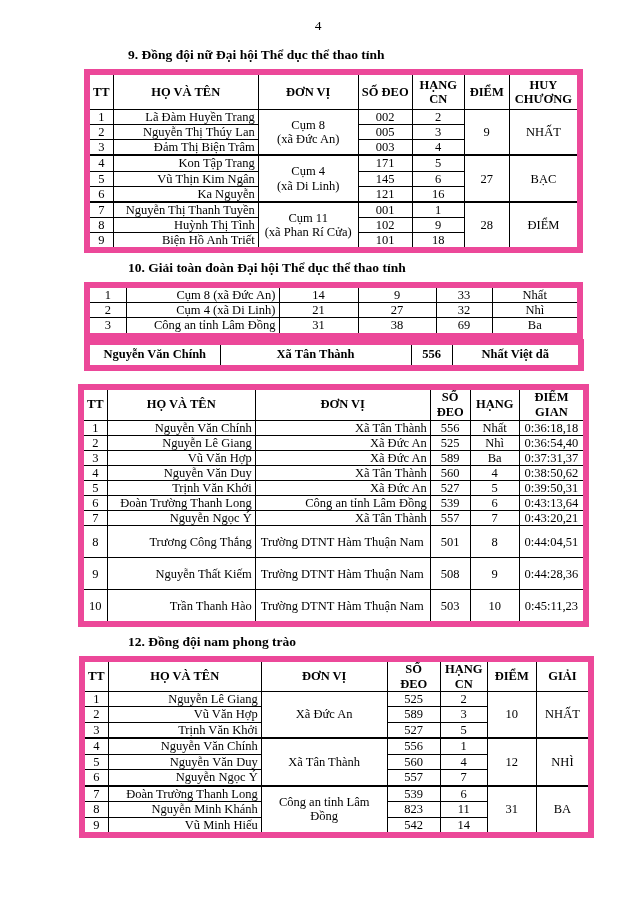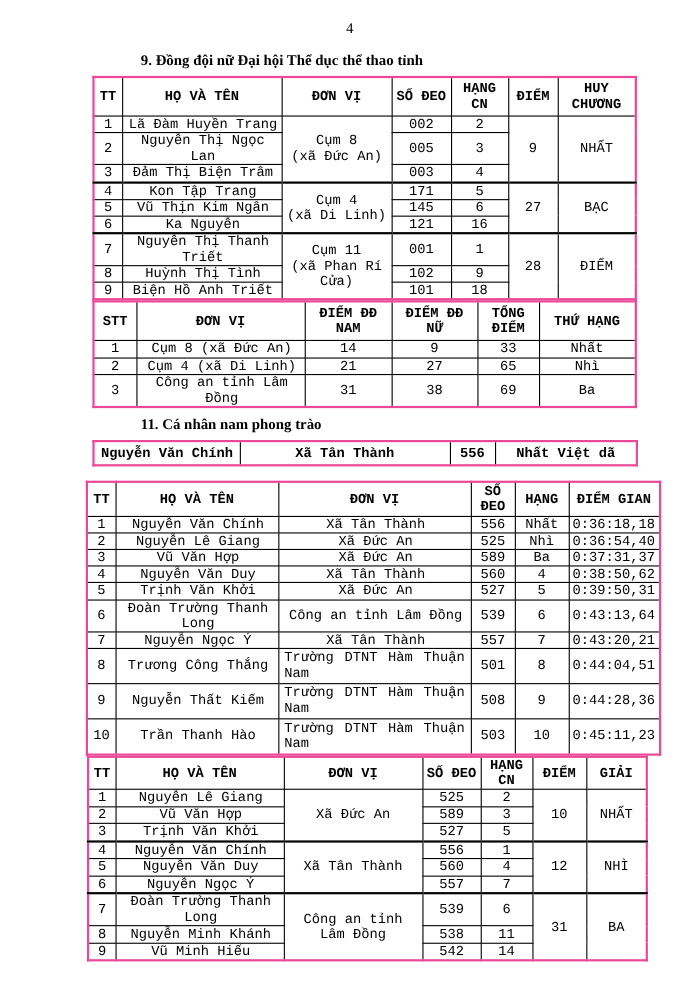--- a/index.html
+++ b/index.html
@@ -11,23 +11,23 @@
   .pagenum { text-align:center; padding-top:18px; font-size:13.5px; }
   .sect-title { font-weight:bold; font-size:13.5px; margin:13px 0 6px 128px; }
   .sect-title.tight { margin-top:7px; }
   table.t { border-collapse:collapse; table-layout:fixed; margin-left:84px; }
   table.t td {
     border:1px solid #000; font-size:12.5px; line-height:1.13;
     padding:0 3px; vertical-align:middle; overflow:hidden;
     background:#fff; text-align:center;
   }
   table.t td.h { font-weight:bold; }
-  table.t td.l { text-align:center; padding-left:5px; }
+  table.t td.l { text-align:right; padding-left:5px; }
   table.t td.j { text-align:justify; padding-left:5px; padding-right:5px; }
-  table.t { border:2px solid #ec4899;font-family:Liberation Mono, monospace; }
+  table.t { border:6px solid #ec4899; }
   tr.gs td { border-top:2px solid #000; }
   
   #t9 tr.hd td, #t10 tr.hd td, #t12a tr.hd td { height:34px; }
   #t9 tr.b td, #t10 tr.b td { height:14px; }
   #t11s td { height:20px; font-weight:bold; }
   #t11 tr.hd td { height:30px; }
   #t11 tr.b td { height:14px; }
   #t11 tr.b2 td { height:31px; }
   #t12a tr.hd td { height:26px; }
   #t12a tr.b td { height:14.5px; }
@@ -69,21 +69,21 @@
             <div>Cụm 8</div>
             <div>(xã Đức An)</div>
           </td>
       <td>002</td>
       <td>2</td>
       <td rowspan="3">9</td>
       <td rowspan="3">NHẤT</td>
     </tr>
     <tr class="b">
       <td>2</td>
-      <td class="l">Nguyễn Thị Ngọc Lan</td>
+      <td class="l">Nguyễn Thị Thúy Lan</td>
       <td>005</td>
       <td>3</td>
     </tr>
     <tr class="b">
       <td>3</td>
       <td class="l">Đảm Thị Biện Trâm</td>
       <td>003</td>
       <td>4</td>
     </tr>
     <tr class="b gs">
@@ -105,21 +105,21 @@
       <td>6</td>
     </tr>
     <tr class="b">
       <td>6</td>
       <td class="l">Ka Nguyễn</td>
       <td>121</td>
       <td>16</td>
     </tr>
     <tr class="b gs">
       <td>7</td>
-      <td class="l">Nguyễn Thị Thanh Triết</td>
+      <td class="l">Nguyễn Thị Thanh Tuyền</td>
       <td rowspan="3">
             <div>Cụm 11</div>
             <div>(xã Phan Rí Cửa)</div>
           </td>
       <td>001</td>
       <td>1</td>
       <td rowspan="3">28</td>
       <td rowspan="3">ĐIỂM</td>
     </tr>
     <tr class="b">
@@ -130,66 +130,58 @@
     </tr>
     <tr class="b">
       <td>9</td>
       <td class="l">Biện Hồ Anh Triết</td>
       <td>101</td>
       <td>18</td>
     </tr>
   </tbody>
     </table>
 
+  <div class="sect-title tight">10. Giải toàn đoàn Đại hội Thể dục thể thao tỉnh</div>
   <table class="t" id="t10">
     <colgroup>
         <col style="width:39px">
         <col style="width:153px">
         <col style="width:79px">
         <col style="width:78px">
         <col style="width:56px">
         <col style="width:88px">
       </colgroup>
     <tbody>
-        <tr class="hd">
-      <td class="h">STT</td>
-      <td class="h">ĐƠN VỊ</td>
-      <td class="h">ĐIỂM ĐĐ NAM</td>
-      <td class="h">ĐIỂM ĐĐ NỮ</td>
-      <td class="h">TỔNG ĐIỂM</td>
-      <td class="h">THỨ HẠNG</td>
-    </tr>
     <tr class="b">
       <td>1</td>
       <td class="l">Cụm 8 (xã Đức An)</td>
       <td>14</td>
       <td>9</td>
       <td>33</td>
       <td>Nhất</td>
     </tr>
     <tr class="b">
       <td>2</td>
       <td class="l">Cụm 4 (xã Di Linh)</td>
       <td>21</td>
       <td>27</td>
-      <td>65</td>
+      <td>32</td>
       <td>Nhì</td>
     </tr>
     <tr class="b">
       <td>3</td>
       <td class="l">Công an tỉnh Lâm Đồng</td>
       <td>31</td>
       <td>38</td>
       <td>69</td>
       <td>Ba</td>
     </tr>
   </tbody>
     </table>
 
-  <div class="sect-title tight">11. Cá nhân nam phong trào</div>
   <table class="t" id="t11s">
     <colgroup>
         <col style="width:133px">
         <col style="width:191px">
         <col style="width:41px">
         <col style="width:129px">
       </colgroup>
     <tbody>
         <tr>
       <td>Nguyễn Văn Chính</td>
@@ -294,20 +286,21 @@
       <td>10</td>
       <td class="l">Trần Thanh Hào</td>
       <td class="j">Trường DTNT Hàm Thuận Nam</td>
       <td>503</td>
       <td>10</td>
       <td>0:45:11,23</td>
     </tr>
   </tbody>
     </table>
 
+  <div class="sect-title tight">12. Đồng đội nam phong trào</div>
   <table class="t" id="t12a">
     <colgroup>
         <col style="width:25px">
         <col style="width:153px">
         <col style="width:126px">
         <col style="width:53px">
         <col style="width:47px">
         <col style="width:49px">
         <col style="width:55px">
       </colgroup>
@@ -368,21 +361,21 @@
       <td class="l">Đoàn Trường Thanh Long</td>
       <td rowspan="3">Công an tỉnh Lâm Đồng</td>
       <td>539</td>
       <td>6</td>
       <td rowspan="3">31</td>
       <td rowspan="3">BA</td>
     </tr>
     <tr class="b">
       <td>8</td>
       <td class="l">Nguyễn Minh Khánh</td>
-      <td>538</td>
+      <td>823</td>
       <td>11</td>
     </tr>
     <tr class="b">
       <td>9</td>
       <td class="l">Vũ Minh Hiếu</td>
       <td>542</td>
       <td>14</td>
     </tr>
   </tbody>
     </table>

